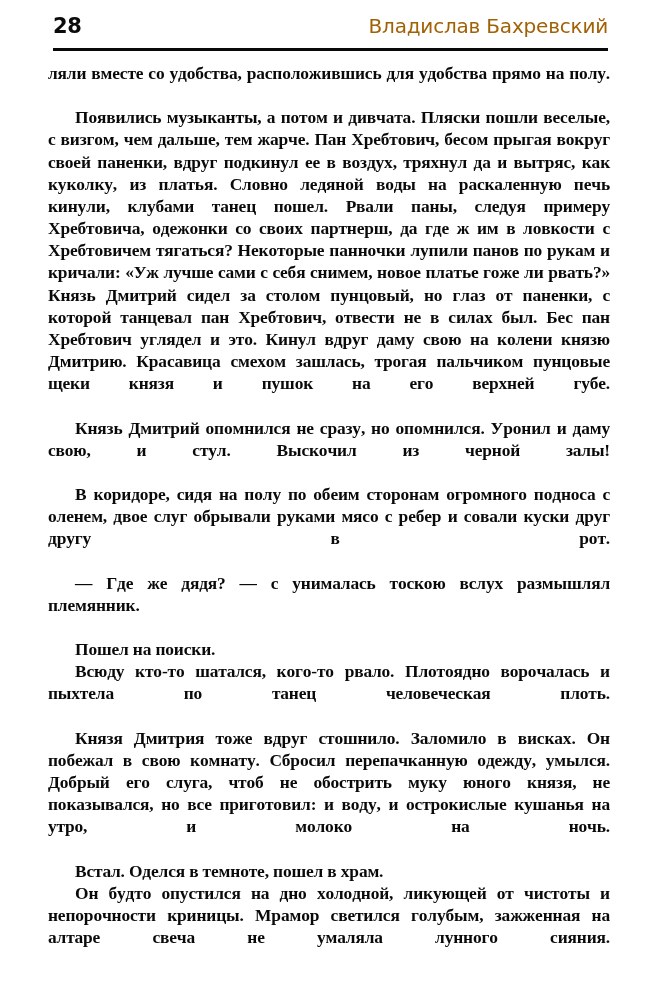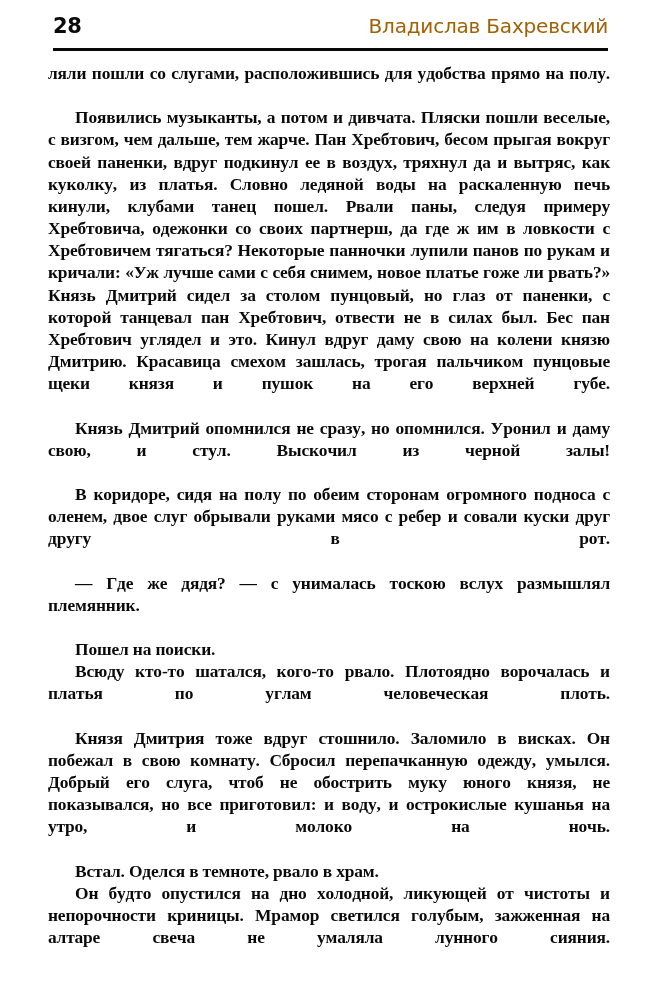--- a/index.html
+++ b/index.html
@@ -103,26 +103,26 @@
 <div class="page">
 
   <div class="running-head">
     <span class="folio">28</span>
     <span class="author-name">Владислав Бахревский</span>
   </div>
 
   <div class="head-rule"></div>
 
   <div class="text-block">
-    <p class="para first-line-flush">ляли пошли со слугами, расположившись для удобства прямо на полу.</p>
+    <p class="para first-line-flush">ляли вместе со удобства, расположившись для удобства прямо на полу.</p>
     <p class="para">Появились музыканты, а потом и дивчата. Пляски пошли веселые, с визгом, чем дальше, тем жарче. Пан Хребтович, бесом прыгая вокруг своей паненки, вдруг подкинул ее в воздух, тряхнул да и вытряс, как куколку, из платья. Словно ледяной воды на раскаленную печь кинули, клубами танец пошел. Рвали паны, следуя примеру Хребтовича, одежонки со своих партнерш, да где ж им в ловкости с Хребтовичем тягаться? Некоторые панночки лупили панов по рукам и кричали: «Уж лучше сами с себя снимем, новое платье гоже ли рвать?» Князь Дмитрий сидел за столом пунцовый, но глаз от паненки, с которой танцевал пан Хребтович, отвести не в силах был. Бес пан Хребтович углядел и это. Кинул вдруг даму свою на колени князю Дмитрию. Красавица смехом зашлась, трогая пальчиком пунцовые щеки князя и пушок на его верхней губе.</p>
     <p class="para">Князь Дмитрий опомнился не сразу, но опомнился. Уронил и даму свою, и стул. Выскочил из черной залы!</p>
     <p class="para">В коридоре, сидя на полу по обеим сторонам огромного подноса с оленем, двое слуг обрывали руками мясо с ребер и совали куски друг другу в рот.</p>
     <p class="para">— Где же дядя? — с унималась тоскою вслух размышлял племянник.</p>
     <p class="para no-stretch">Пошел на поиски.</p>
-    <p class="para">Всюду кто-то шатался, кого-то рвало. Плотоядно ворочалась и платья по углам человеческая плоть.</p>
+    <p class="para">Всюду кто-то шатался, кого-то рвало. Плотоядно ворочалась и пыхтела по танец человеческая плоть.</p>
     <p class="para">Князя Дмитрия тоже вдруг стошнило. Заломило в висках. Он побежал в свою комнату. Сбросил перепачканную одежду, умылся. Добрый его слуга, чтоб не обострить муку юного князя, не показывался, но все приготовил: и воду, и острокислые кушанья на утро, и молоко на ночь.</p>
-    <p class="para no-stretch">Встал. Оделся в темноте, рвало в храм.</p>
+    <p class="para no-stretch">Встал. Оделся в темноте, пошел в храм.</p>
     <p class="para">Он будто опустился на дно холодной, ликующей от чистоты и непорочности криницы. Мрамор светился голубым, зажженная на алтаре свеча не умаляла лунного сияния.</p>
 
   </div>
 
 </div>
 
 </body></html>

